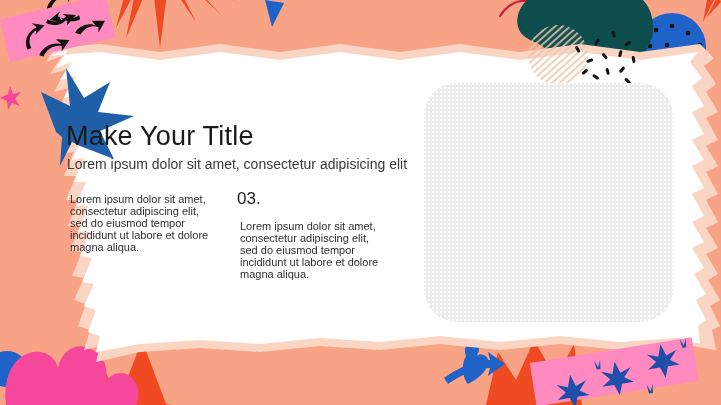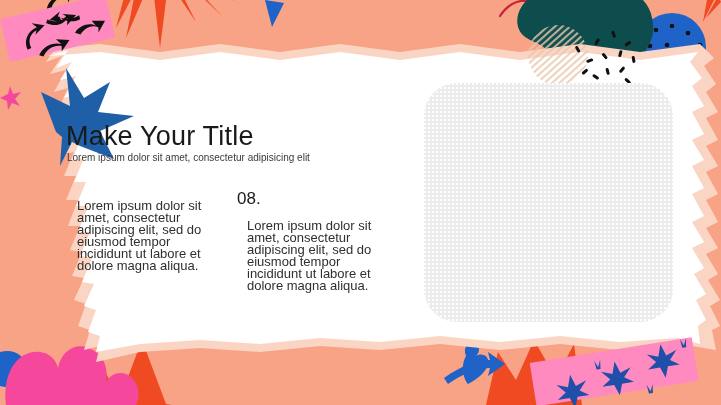--- a/index.html
+++ b/index.html
@@ -22,32 +22,32 @@
   
   #content{position:absolute;left:0;top:0;width:721px;height:405px;}
 
   #title{
     position:absolute;left:66px;top:105px;
     font-size:27px;font-weight:400;color:#1a1a1a;
     letter-spacing:0.2px;line-height:1;white-space:nowrap;
   }
   #subtitle{
     position:absolute;left:67px;top:143px;
-    font-size:10px;color:#3a3a3a;line-height:1;white-space:nowrap;
+    font-size:14px;color:#3a3a3a;line-height:1;white-space:nowrap;
   }
 
   .col{position:absolute;width:150px;}
   #col-1{left:67px;top:190px;}
   #col-2{left:237px;top:190px;}
   .col-num{
     font-size:17px;color:#1a1a1a;font-weight:400;
     line-height:1;margin:0 0 13px 0;
   }
   .col-body{
-    font-size:13px;color:#2f2f2f;line-height:12.1px;margin:10px;
+    font-size:11px;color:#2f2f2f;line-height:12.1px;margin:3px;
   }
 
   
   #placeholder{
     position:absolute;left:424px;top:83px;width:249px;height:239px;
     border-radius:33px;
     background-color:#ececec;
     background-image:
       radial-gradient(circle at 1px 1px, rgba(255,255,255,.95) 1.1px, transparent 1.2px);
     background-size:4px 4px;
@@ -253,18 +253,18 @@
   <div id="content">
 
     <h1 id="title">Make Your Title</h1>
     <p id="subtitle">Lorem ipsum dolor sit amet, consectetur adipisicing elit</p>
 
     <div class="col" id="col-1">
       <p class="col-body">Lorem ipsum dolor sit amet, consectetur adipiscing elit, sed do eiusmod tempor incididunt ut labore et dolore magna aliqua.</p>
     </div>
 
     <div class="col" id="col-2">
-      <div class="col-num">08.</div>
+      <div class="col-num">03.</div>
       <p class="col-body">Lorem ipsum dolor sit amet, consectetur adipiscing elit, sed do eiusmod tempor incididunt ut labore et dolore magna aliqua.</p>
     </div>
 
   </div>
 </div>
 
 </body></html>

